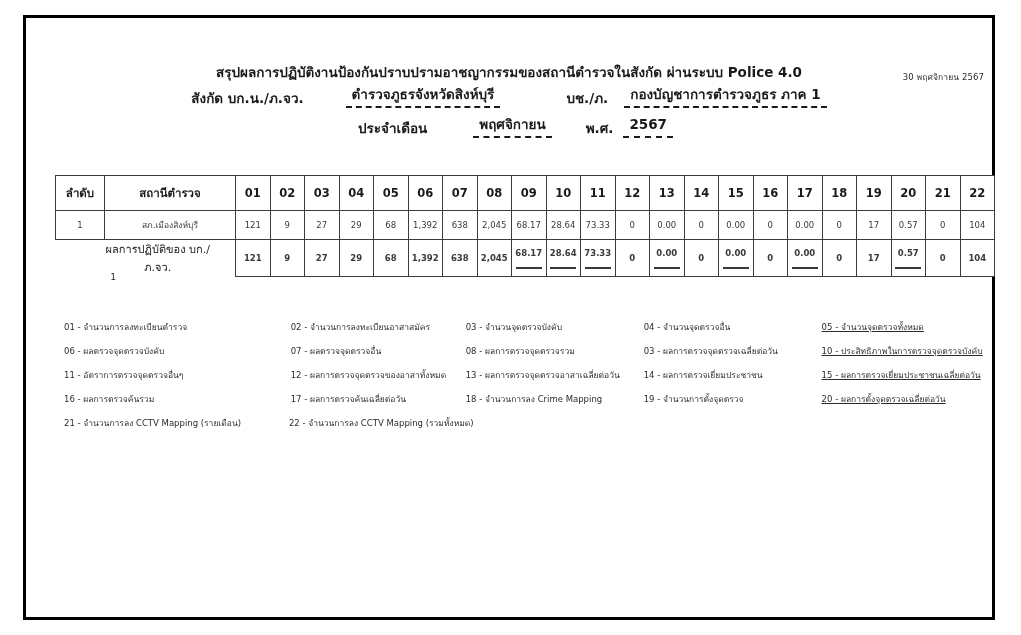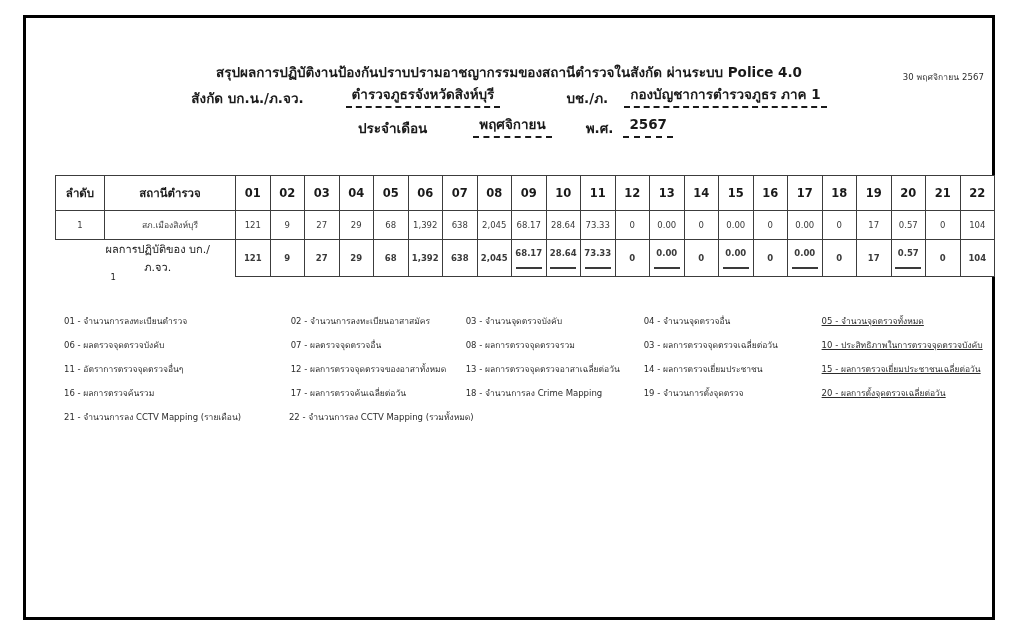--- a/index.html
+++ b/index.html
@@ -171,21 +171,21 @@
   
   #legend {
     position: absolute;
     left: 38px;
     top: 297px;
     width: 950px;
   }
   .legend-row {
     display: flex;
     height: 24px;
-    align-items: flex-start;
+    align-items: center;
   }
   .legend-item {
     font-size: 8.5px;
     color: #2b2b2b;
     white-space: nowrap;
     line-height: 12px;
   }
   .lw-1 { width: 193px; }
   .lw-2 { width: 182px; padding-left: 41px; }
   .lw-3 { width: 185px; }

